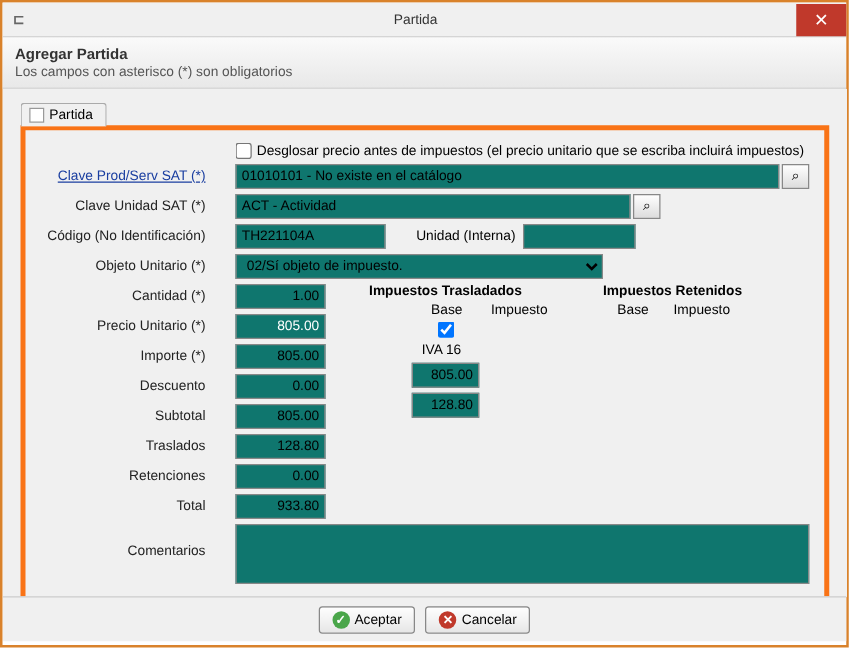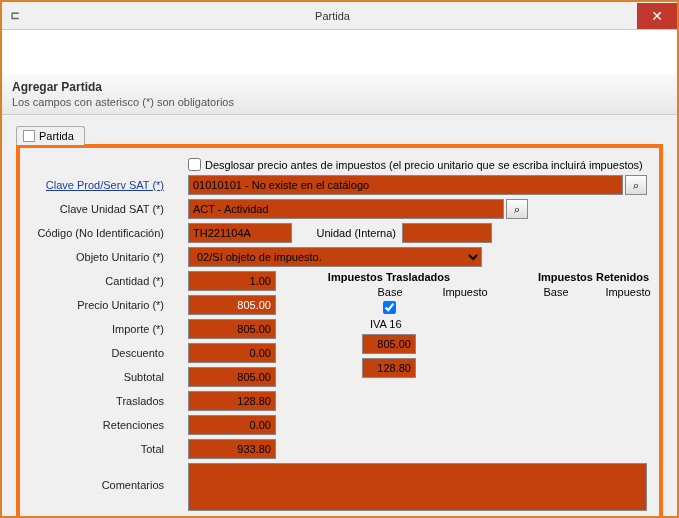--- a/index.html
+++ b/index.html
@@ -1,40 +1,40 @@
 <!DOCTYPE html>
 <html><head>
 <meta charset="utf-8">
 <style>
 * { box-sizing: border-box; margin: 0; padding: 0; }
 body { font-family: Tahoma, sans-serif; font-size: 11px; background: #fff; width: 679px; height: 518px; overflow: hidden; border: 2px solid #d9822b; }
 .titlebar { background: #f0f0f0; height: 28px; display: flex; align-items: center; padding: 0 0 0 6px; border-bottom: 1px solid #ccc; }
 .titlebar .app-icon { width: 14px; height: 14px; margin-right: 6px; display: flex; align-items: center; justify-content: center; font-weight: bold; color: #666; font-size: 11px; }
 .titlebar .title { flex: 1; text-align: center; color: #333; }
 .titlebar .close { width: 40px; height: 26px; background: #c0392b; color: #fff; display: flex; align-items: center; justify-content: center; font-size: 14px; cursor: pointer; }
-.header { background: linear-gradient(#fafafa,#e8e8e8); padding: 6px 10px; border-bottom: 1px solid #ccc; margin-top: 44px; }
+.header { background: linear-gradient(#fafafa,#e8e8e8); padding: 6px 10px; border-bottom: 1px solid #ccc; }
 .header h2 { font-size: 12px; font-weight: bold; color: #333; margin-bottom: 2px; }
 .header p { font-size: 11px; color: #555; }
 .content { padding: 10px 14px; background: #f0f0f0; height: calc(100% - 28px - 44px - 36px); overflow: auto; }
 .tab { display: inline-flex; align-items: center; gap: 4px; background: #f0f0f0; border: 1px solid #aaa; border-bottom: none; padding: 3px 10px 3px 6px; border-radius: 3px 3px 0 0; position: relative; top: 1px; }
 .tab-icon { width: 12px; height: 12px; border: 1px solid #999; background: #fff; }
 .panel { border: 4px solid #f97316; background: #f0f0f0; padding: 10px 12px 10px 12px; }
 .row { display: flex; align-items: center; margin-bottom: 4px; }
 .lbl { width: 156px; text-align: right; padding-right: 24px; color: #222; }
 .lbl a { color: #1a3ea0; text-decoration: underline; }
-input[type=text], select, textarea { border: 1px solid #888; background: #c2410c; font-family: inherit; font-size: 11px; padding: 2px 4px; height: 20px; }
+input[type=text], select, textarea { border: 1px solid #888; background: #0f766e; font-family: inherit; font-size: 11px; padding: 2px 4px; height: 20px; }
 textarea { height: 48px; resize: none; }
 select { height: 20px; }
-.num { text-align: right; width: 88px; }
+.num { text-align: right; width: 72px; }
 .readonly { background: #f0f0f0; }
 .chk { margin-right: 4px; }
 .icon-btn { width: 22px; height: 20px; border: 1px solid #888; background: linear-gradient(#fefefe,#ddd); display: inline-flex; align-items: center; justify-content: center; cursor: pointer; margin-left: 2px; font-size: 11px; }
 .taxes { display: flex; gap: 40px; margin-left: 10px; }
 .tax-col h4 { font-weight: bold; text-align: center; margin-bottom: 3px; font-size: 11px; }
-.tax-head { display: flex; gap: 21px; font-size: 11px; }
+.tax-head { display: flex; gap: 4px; font-size: 11px; }
 .tax-head span { text-align: center; }
 .tax-row { display: flex; align-items: center; gap: 4px; margin-top: 3px; flex-direction: column; }
 .tax-row input[type=text] { width: 54px; text-align: right; }
 .footer { height: 36px; background: #f0f0f0; border-top: 1px solid #ccc; display: flex; align-items: center; justify-content: center; gap: 8px; }
 .btn { border: 1px solid #888; background: linear-gradient(#fefefe,#e6e6e6); padding: 3px 10px; border-radius: 3px; display: inline-flex; align-items: center; gap: 4px; cursor: pointer; font-size: 11px; }
 .ico { width: 14px; height: 14px; border-radius: 50%; display: inline-flex; align-items: center; justify-content: center; color: #fff; font-size: 10px; font-weight: bold; }
 .ico-ok { background: #4aa64a; }
 .ico-cancel { background: #c0392b; }
 .blue-sel { background: #2a63c8; color: #fff; }
 </style>
@@ -78,21 +78,21 @@
     <div class="row">
       <div class="lbl">Clave Unidad SAT (*)</div>
       <input type="text" style="width: 316px;" value="ACT - Actividad">
       <span class="icon-btn">
           <span>⌕</span>
         </span>
     </div>
 
     <div class="row">
       <div class="lbl">Código (No Identificación)</div>
-      <input type="text" style="width: 104px;" value="TH221104A">
+      <input type="text" style="width: 120px;" value="TH221104A">
       <div style="width:110px;text-align:right;padding-right:6px">Unidad (Interna)</div>
       <input type="text" style="width: 90px;" value="">
     </div>
 
 
     <div class="row">
       <div class="lbl">Objeto Unitario (*)</div>
       <select style="width:294px">
         <option>02/Sí objeto de impuesto.</option>
       </select>

